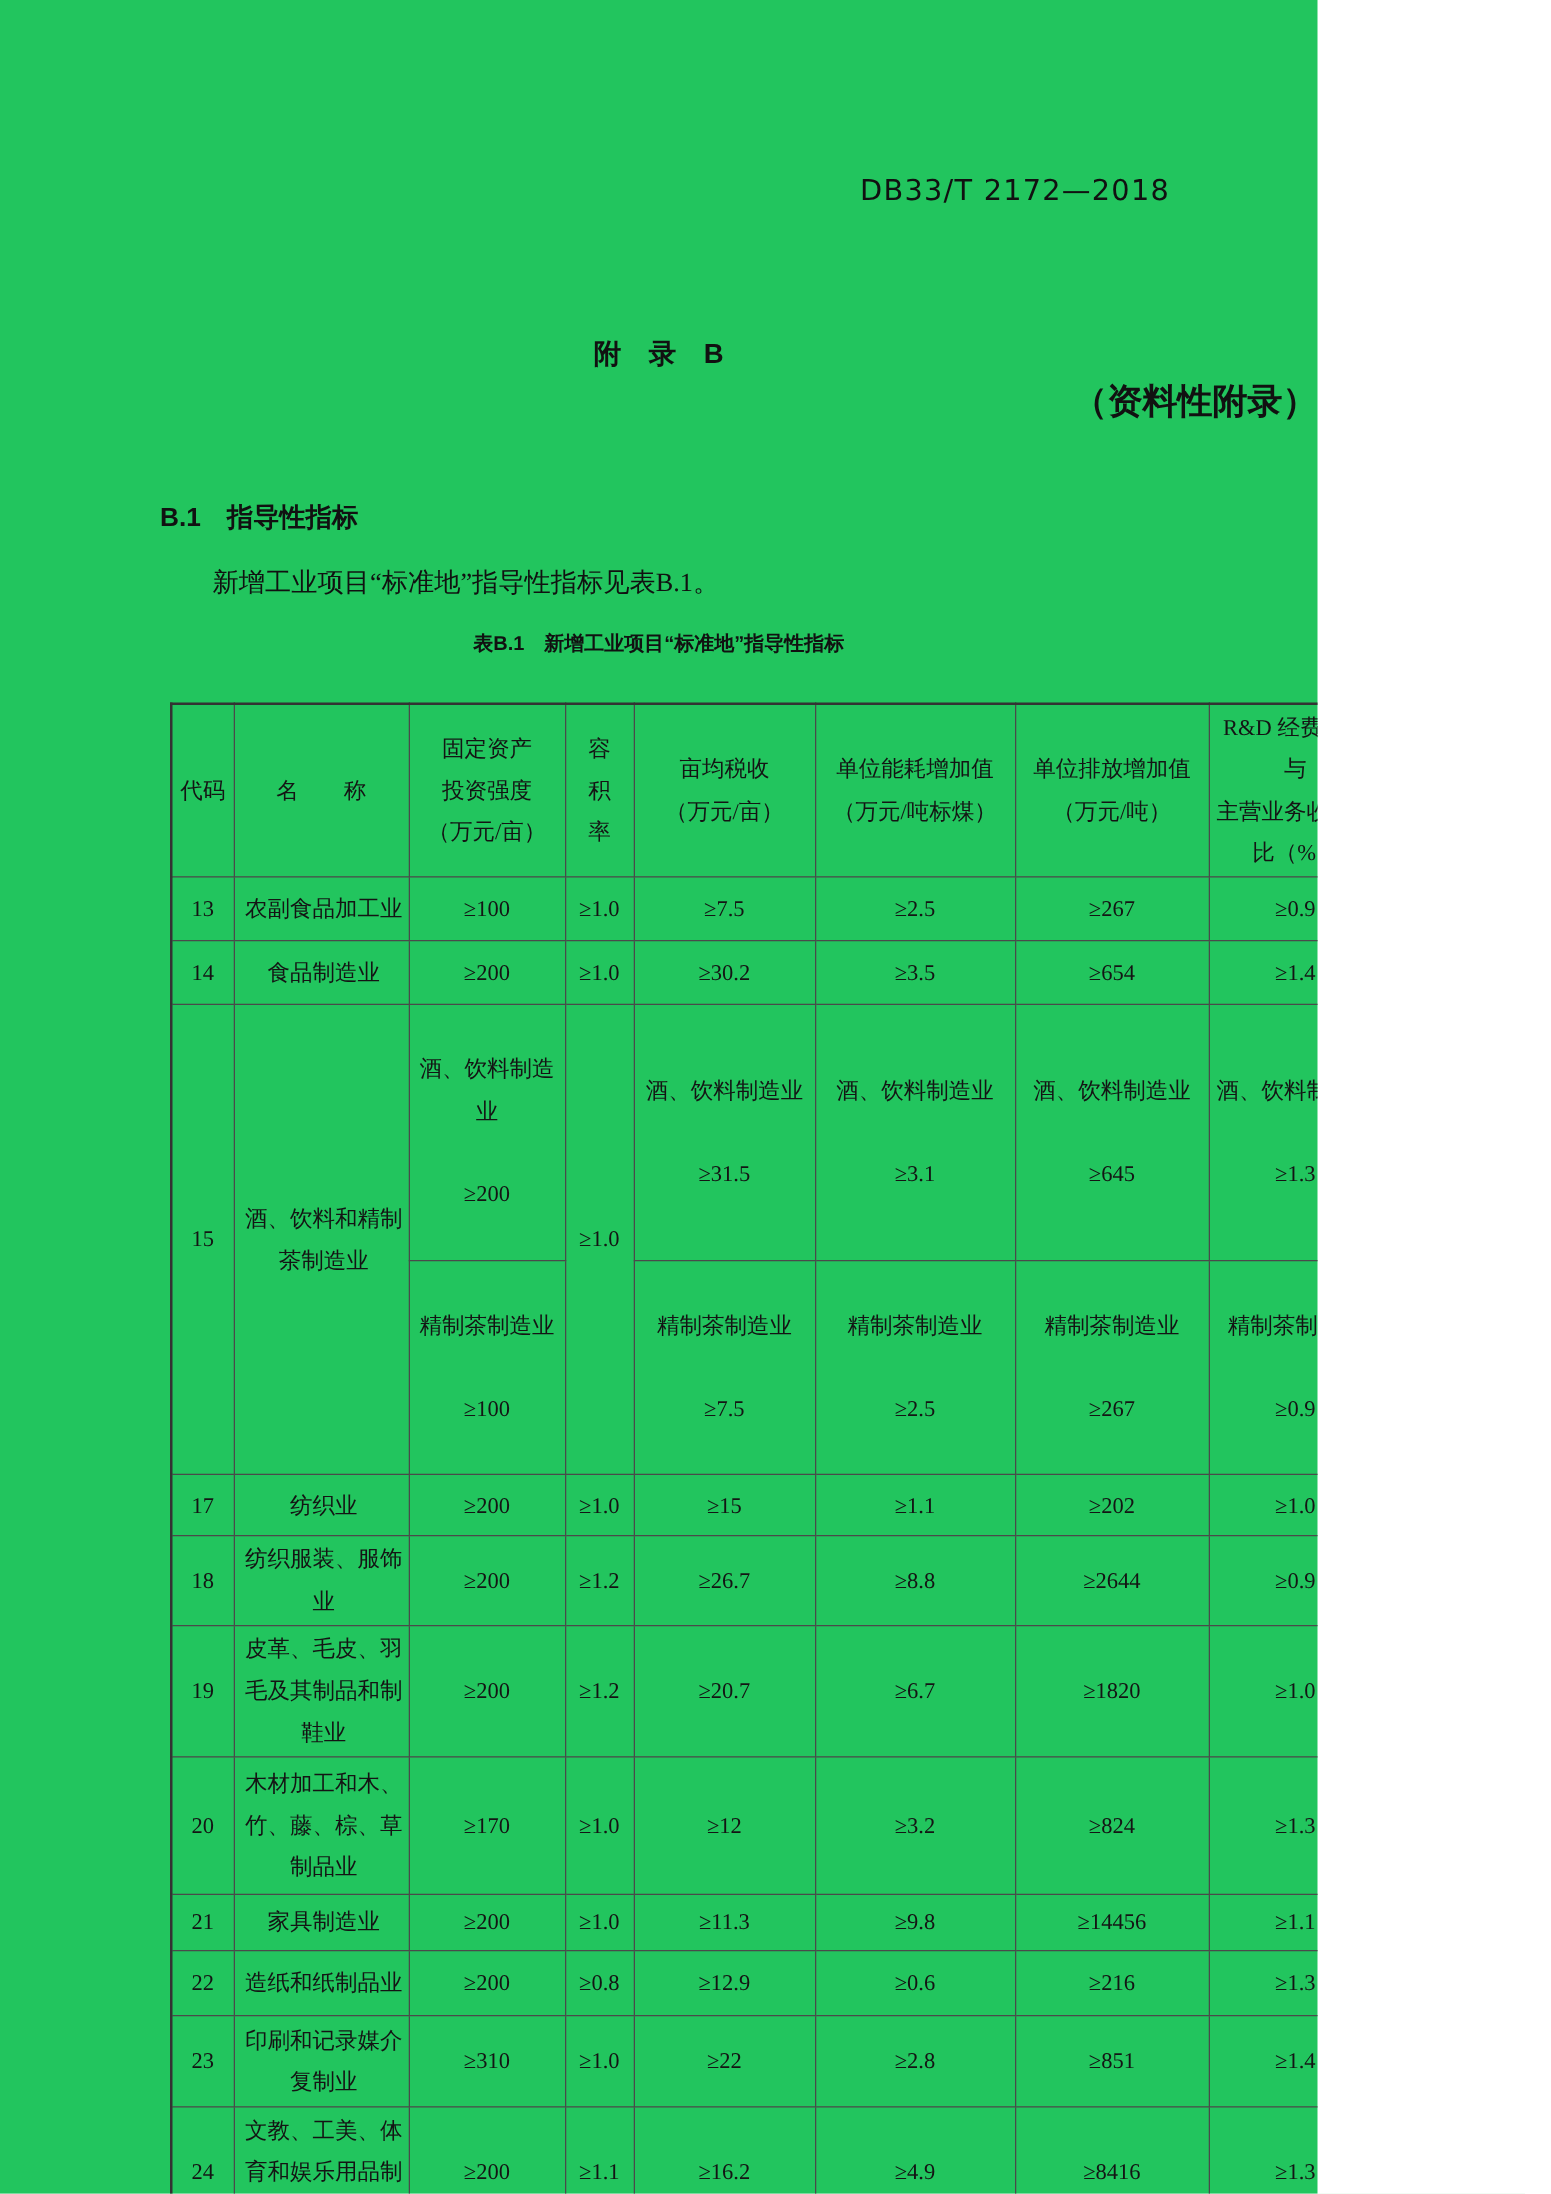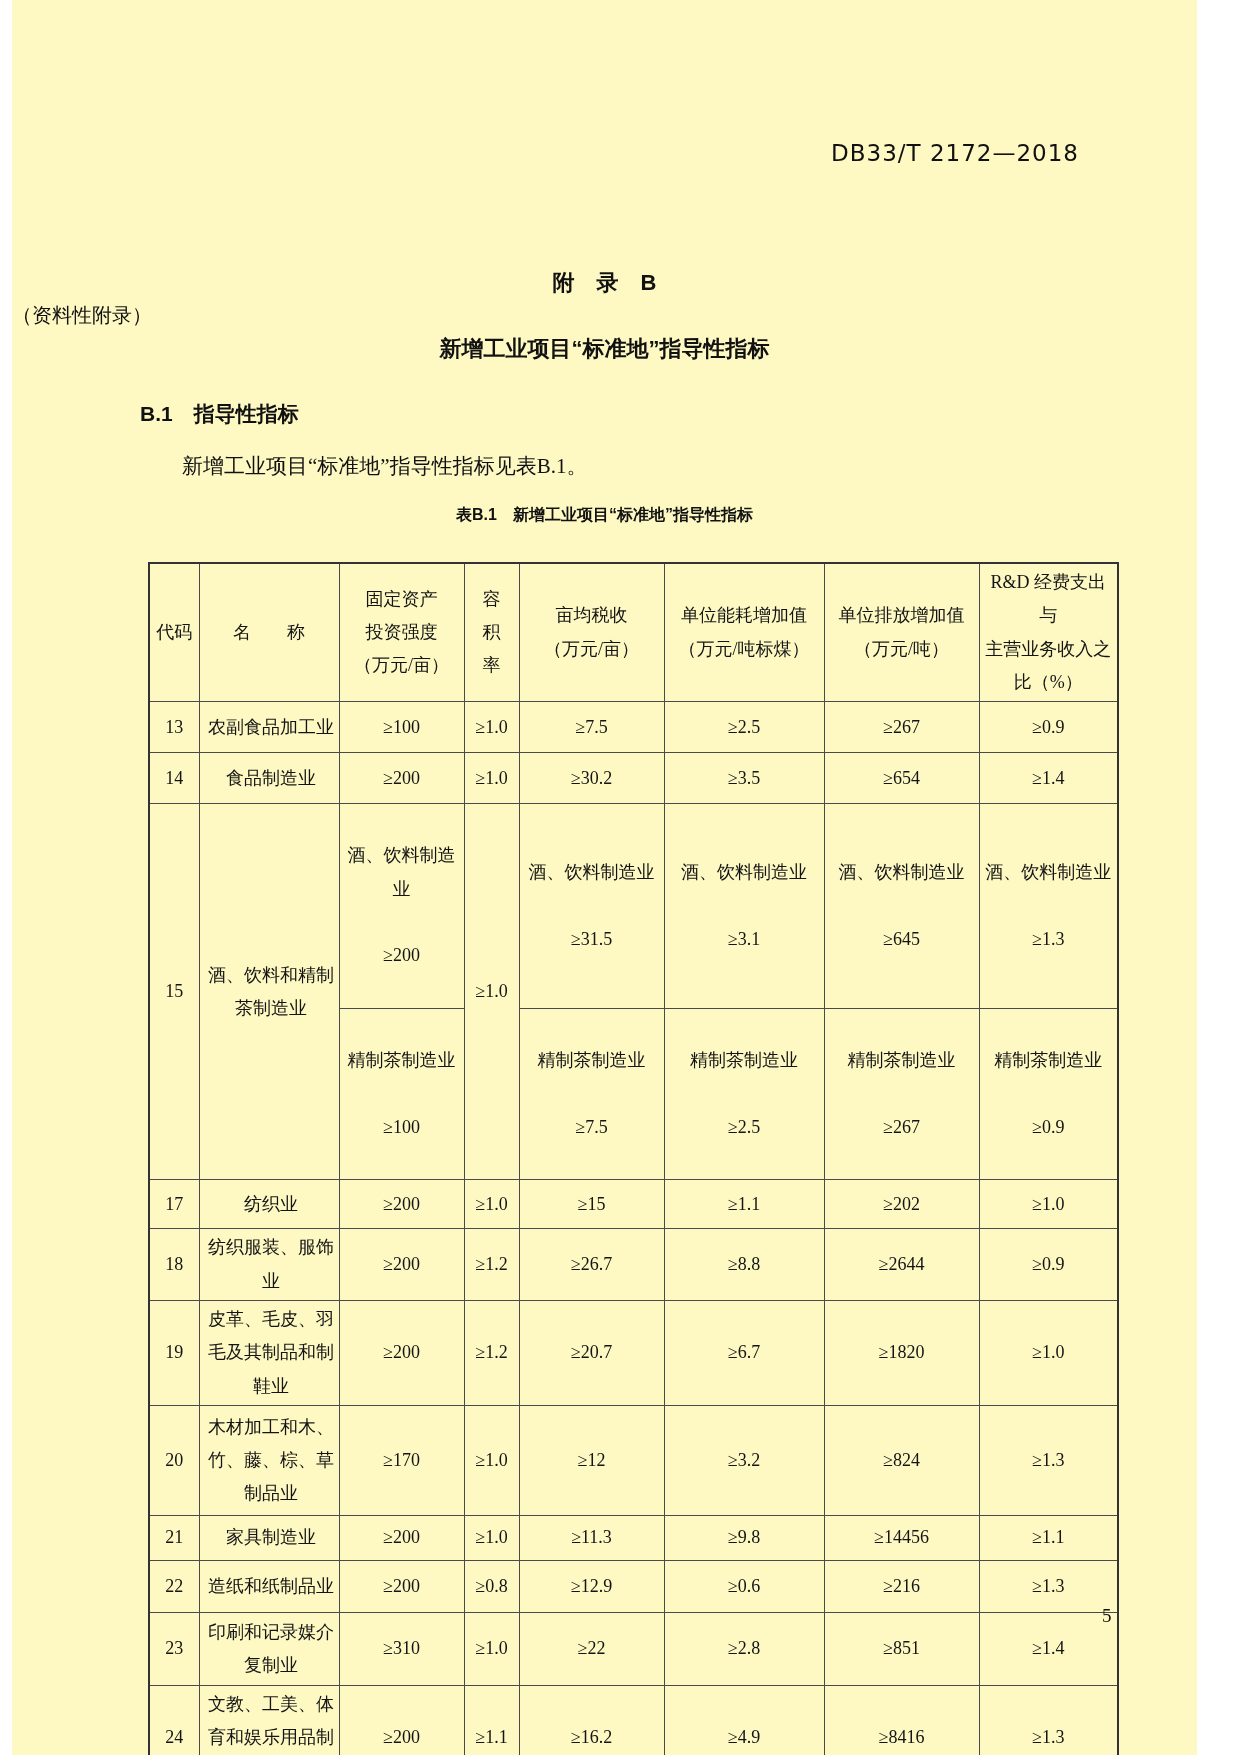--- a/index.html
+++ b/index.html
@@ -1,41 +1,40 @@
 <!DOCTYPE html>
 <html><head>
 <meta charset="utf-8">
 <style>
   html, body { margin: 0; padding: 0; background: #ffffff; }
   .page {
     position: relative;
-    width: 1185px;
+    width: 1054px;
     height: 1755px;
-    background: #fef9c3;
+    background: #22c55e;
     color: #111;
     font-family: "Liberation Serif", "DejaVu Serif", serif;
     overflow: hidden;
-    margin-left: 12px;
   }
   .doc-number {
     position: absolute;
     top: 140px;
     right: 118px;
     font-size: 23px;
     letter-spacing: 1px;
     font-family: "DejaVu Sans", "Liberation Sans", sans-serif;
   }
   .appendix-line1 {
     position: absolute; top: 268px; left: 0; right: 0;
     text-align: center; font-weight: bold; font-size: 22px;
     font-family: "Liberation Sans", "DejaVu Sans", sans-serif;
   }
   .appendix-line2 {
     position: absolute; top: 302px; left: 0; right: 0;
-    text-align: left; font-weight: normal; font-size: 20px;
+    text-align: right; font-weight: bold; font-size: 28px;
     font-family: "Liberation Sans", "DejaVu Sans", sans-serif;
   }
   .appendix-line3 {
     position: absolute; top: 334px; left: 0; right: 0;
     text-align: center; font-weight: bold; font-size: 22px;
     font-family: "Liberation Sans", "DejaVu Sans", sans-serif;
   }
   .section-heading {
     position: absolute; top: 400px; left: 128px;
     font-weight: bold; font-size: 21px;
@@ -86,21 +85,20 @@
 </style>
 </head>
 <body>
 
 <div class="page">
 
   <div class="doc-number">DB33/T 2172—2018</div>
 
   <div class="appendix-line1">附　录　B</div>
   <div class="appendix-line2">（资料性附录）</div>
-  <div class="appendix-line3">新增工业项目“标准地”指导性指标</div>
 
   <div class="section-heading">B.1　指导性指标</div>
 
   <div class="body-paragraph">新增工业项目“标准地”指导性指标见表B.1。</div>
 
   <div class="table-caption">表B.1　新增工业项目“标准地”指导性指标</div>
 
   <table class="indicator-table">
     <colgroup>
       <col style="width:50px">

